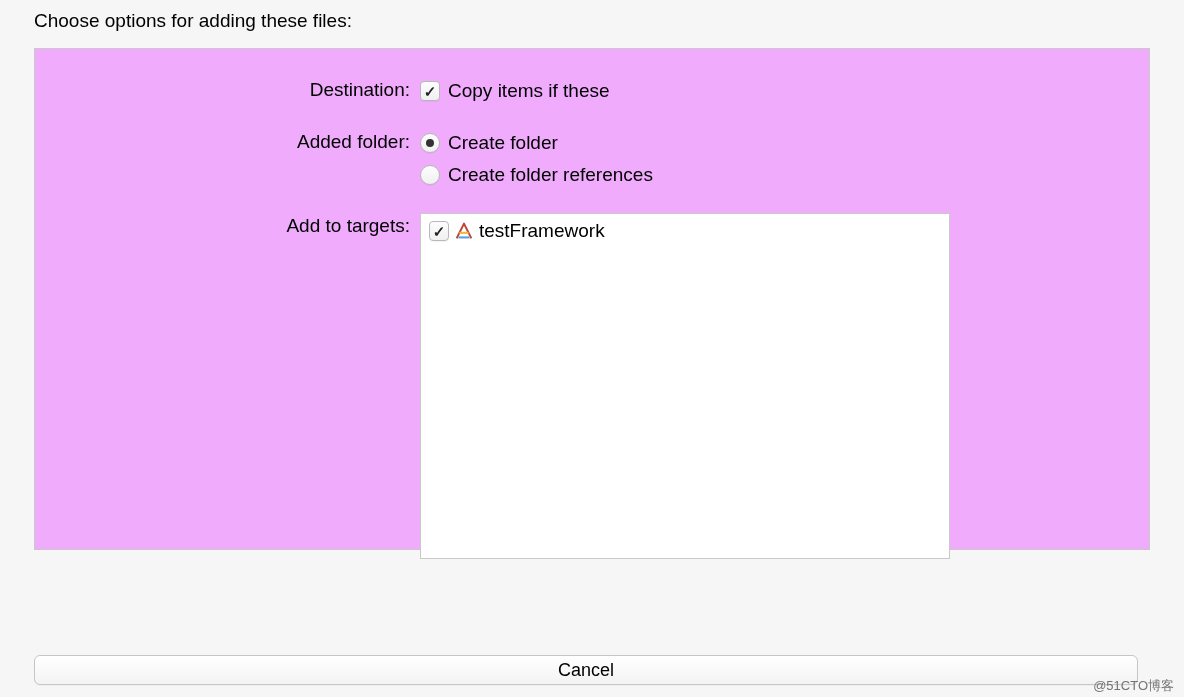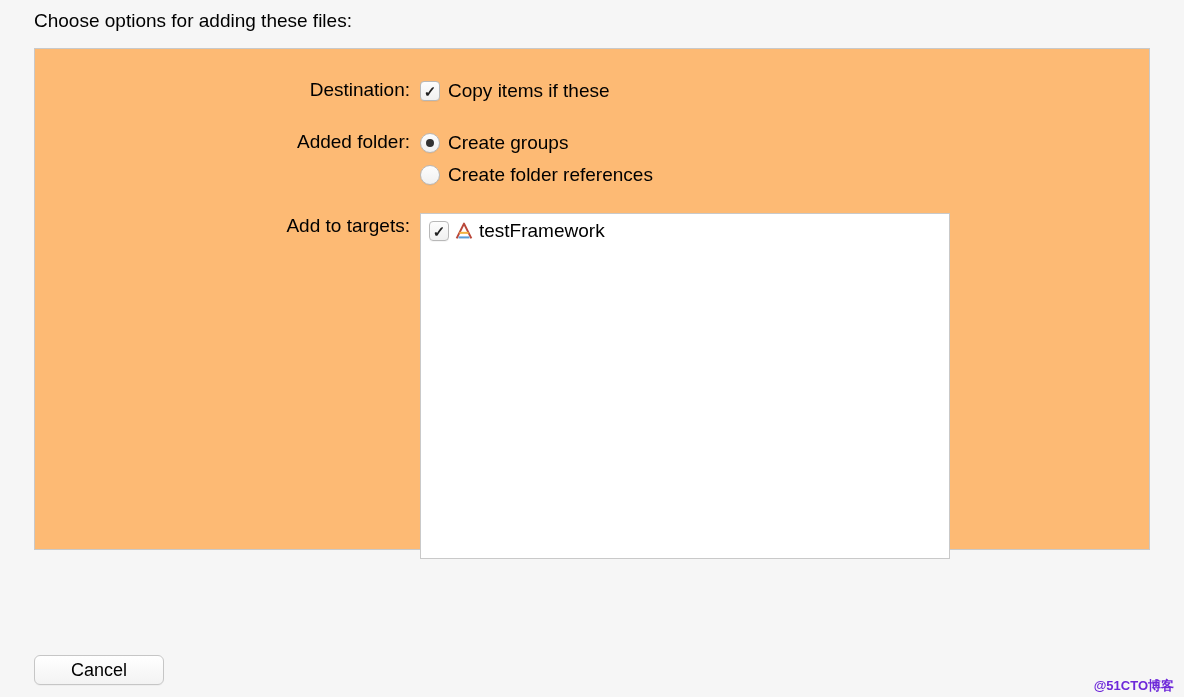--- a/index.html
+++ b/index.html
@@ -16,21 +16,21 @@
       height: 697px;
       position: relative;
       overflow: hidden;
     }
     .heading {
       padding: 10px 0 10px 34px;
       font-size: 19px;
     }
     .main-box {
       margin: 6px 34px 8px 34px;
-      background: #fdba74;
+      background: #f0abfc;
       border: 1px solid #c9c9c9;
       height: 502px;
       position: relative;
     }
     .form-area {
       padding-top: 28px;
       padding-left: 215px;
     }
     .form-row {
       display: flex;
@@ -116,43 +116,43 @@
       display: inline-flex;
       align-items: center;
       justify-content: center;
     }
     .button-row {
       position: absolute;
       bottom: 12px;
       left: 34px;
       right: 46px;
       display: flex;
-      justify-content: flex-start;
+      justify-content: flex-end;
+      flex-direction: column;
     }
     .btn {
       min-width: 130px;
       height: 30px;
       border-radius: 6px;
       border: 1px solid #c6c6c6;
       background: linear-gradient(#ffffff, #f3f3f3);
       font-size: 18px;
       display: inline-flex;
       align-items: center;
       justify-content: center;
       cursor: default;
       box-shadow: 0 1px 0 rgba(0,0,0,0.03);
       padding: 0 18px;
     }
     .watermark {
       position: absolute;
       right: 10px;
       bottom: 2px;
       font-size: 13px;
-      color: #6d28d9;
-      font-weight: bold;
+      color: #737373;
     }
   </style>
 </head>
 <body>
 
 <div class="heading">Choose options for adding these files:</div>
 
 <div class="main-box">
   <div class="form-area">
 
@@ -164,21 +164,21 @@
           <span>Copy items if these</span>
         </div>
       </div>
     </div>
 
     <div class="form-row">
       <div class="form-label">Added folder:</div>
       <div class="form-control">
         <div class="control-line">
           <span class="radio selected"></span>
-          <span>Create groups</span>
+          <span>Create folder</span>
         </div>
         <div class="control-line">
           <span class="radio"></span>
           <span>Create folder references</span>
         </div>
       </div>
     </div>
 
     <div class="form-row tight">
       <div class="form-label">Add to targets:</div>

